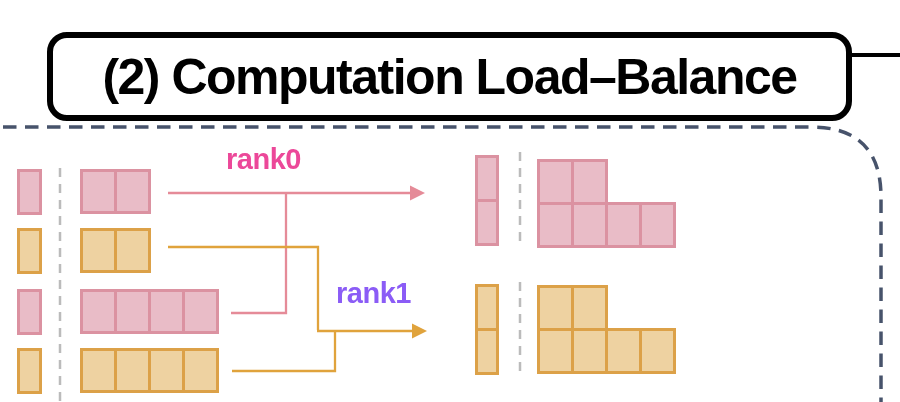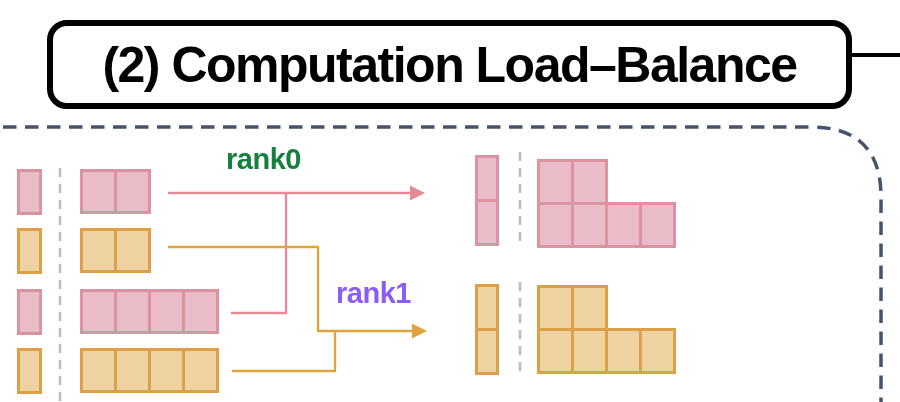--- a/index.html
+++ b/index.html
@@ -17,21 +17,21 @@
   }
   .lines-svg {
     position: absolute;
     left: 0; top: 0;
     width: 900px; height: 402px;
     pointer-events: none;
     z-index: 1;
   }
   .title-box {
     position: absolute;
-    left: 47px; top: 20px;
+    left: 47px; top: 32px;
     width: 805px; height: 89px;
     box-sizing: border-box;
     border: 6px solid #000000;
     border-radius: 20px;
     background: #ffffff;
     display: flex;
     align-items: center;
     justify-content: center;
     z-index: 2;
   }
@@ -91,21 +91,21 @@
     <path d="M168 247 H318 V330" stroke-width="2.3" fill="none" stroke="#E0A33C"></path>
     <path d="M232 371 H335 V331" stroke-width="2.3" fill="none" stroke="#E0A33C"></path>
     <path d="M317 331 H413" stroke-width="2.3" fill="none" stroke="#E0A33C"></path>
     <polygon points="412,323.5 427,331 412,338.5" fill="#E0A33C"></polygon>
   </svg>
 
   <div class="title-box">
     <span class="title-text">(2) Computation Load–Balance</span>
   </div>
 
-  <span class="rank-label" id="rank0-label" style="color: #15803d;">rank0</span>
+  <span class="rank-label" id="rank0-label" style="color: #ec4899;">rank0</span>
   <span class="rank-label" id="rank1-label" style="color: #8b5cf6;">rank1</span>
 
   <div id="blocks-layer">
       <div class="block" style="left: 17px; top: 169px;">
         <div class="cell" style="width: 25px; height: 46px; background: rgb(233, 188, 199); border-color: rgb(219, 146, 161);"></div>
       </div>
       <div class="block" style="left: 17px; top: 228px;">
         <div class="cell" style="width: 25px; height: 46px; background: rgb(238, 210, 161); border-color: rgb(220, 161, 72);"></div>
       </div>
       <div class="block" style="left: 17px; top: 289px;">

